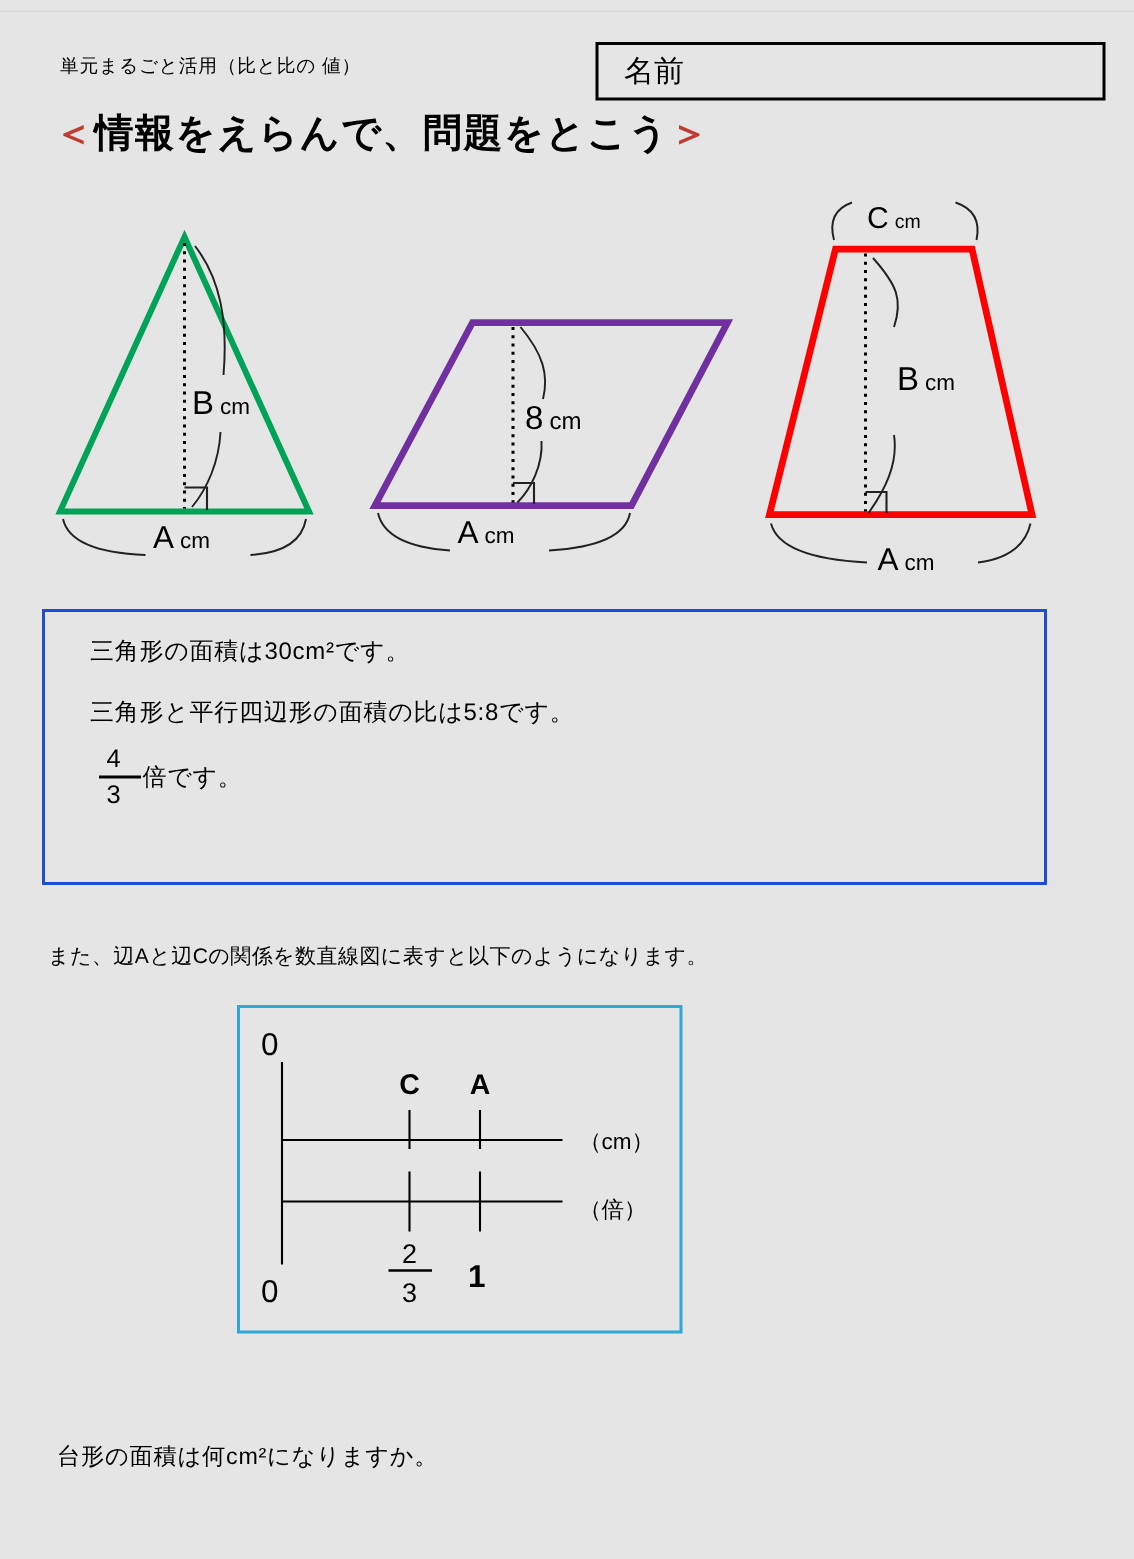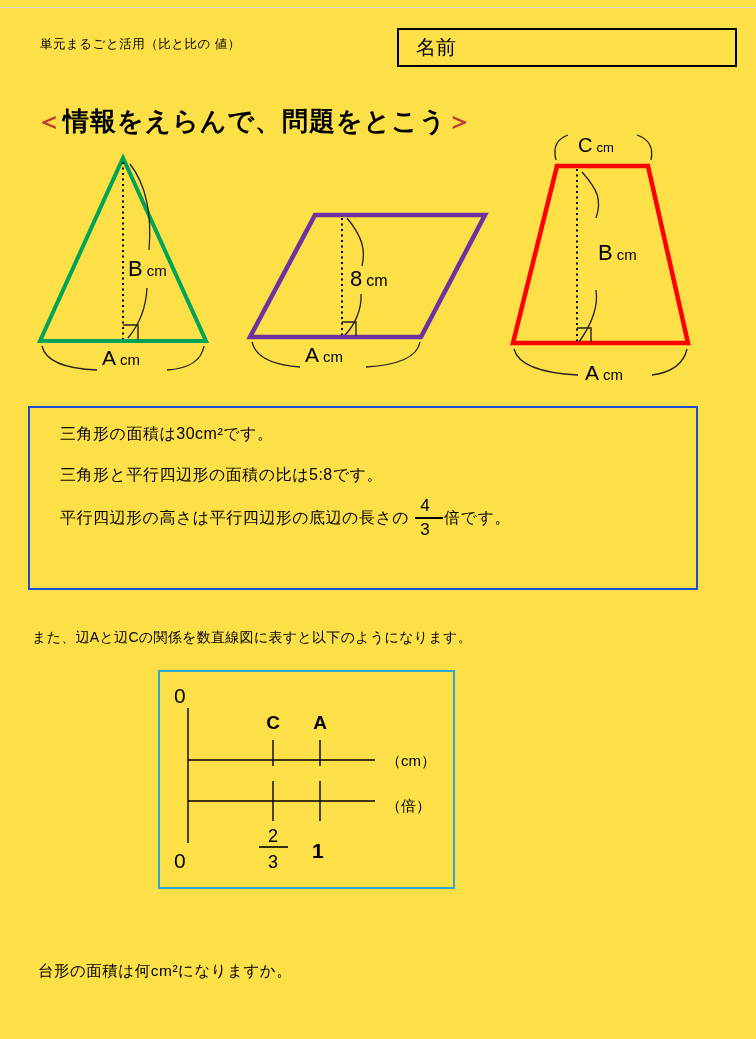--- a/index.html
+++ b/index.html
@@ -1,31 +1,31 @@
 <!DOCTYPE html>
 <html><head>
 <meta charset="utf-8">
 <style>
   html,body{margin:0;padding:0;background:#fff;}
   .page{
     position:relative;
     width:756px;height:1039px;
-    background:#fde047;
+    background:#e5e5e5;
     font-family:"Liberation Sans","DejaVu Sans",sans-serif;
     color:#000;
     overflow:hidden;
   }
   .page-topline{position:absolute;left:0;top:7px;width:756px;height:1px;background:#d9d9d9;}
   .subtitle{position:absolute;left:40px;top:36px;font-size:12.5px;letter-spacing:0.5px;}
   .name-box{
     position:absolute;left:397px;top:28px;width:319px;height:35px;
     border:2px solid #000;display:flex;align-items:center;padding-left:17px;box-sizing:content-box;
   }
   .name-box span{font-size:20px;}
-  .title{position:absolute;left:36px;top:104px;font-size:26px;font-weight:bold;letter-spacing:1px;}
+  .title{position:absolute;left:36px;top:71px;font-size:26px;font-weight:bold;letter-spacing:1px;}
   .title .bracket{color:#c13b30;}
   .shapes-svg{position:absolute;left:0;top:128px;}
   .cond-box{
     position:absolute;left:28px;top:406px;width:666px;height:180px;
     border:2px solid #1d4ed8;
   }
   .cond-line{position:absolute;left:30px;font-size:16px;letter-spacing:0.5px;white-space:nowrap;}
   .cond-line3{display:flex;align-items:center;height:48px;}
   .frac{display:inline-flex;flex-direction:column;align-items:center;line-height:1.15;font-size:17px;margin:0 1px 0 6px;}
   .frac .num{padding:0 13px 1px 5px;border-bottom:2px solid #000;}
@@ -93,21 +93,20 @@
       <path d="M514,221 Q520,244 578,247" fill="none" stroke="#222" stroke-width="1.3"></path>
       <path d="M652,247 Q682,243 687,221" fill="none" stroke="#222" stroke-width="1.3"></path>
       <text x="585" y="252" font-size="21"><tspan>A</tspan><tspan font-size="15" dx="4">cm</tspan></text>
     </g>
   </svg>
 
   <div class="cond-box">
     <div class="cond-line" style="top:16px;">三角形の面積は30cm²です。</div>
     <div class="cond-line" style="top:57px;">三角形と平行四辺形の面積の比は5:8です。</div>
     <div class="cond-line cond-line3" style="top:86px;">
-      <span>平行四辺形の高さは平行四辺形の底辺の長さの</span>
       <span class="frac">
         <span class="num">4</span>
         <span class="den">3</span>
       </span>
       <span>倍です。</span>
     </div>
   </div>
 
   <div class="intro">また、辺Aと辺Cの関係を数直線図に表すと以下のようになります。</div>
 

